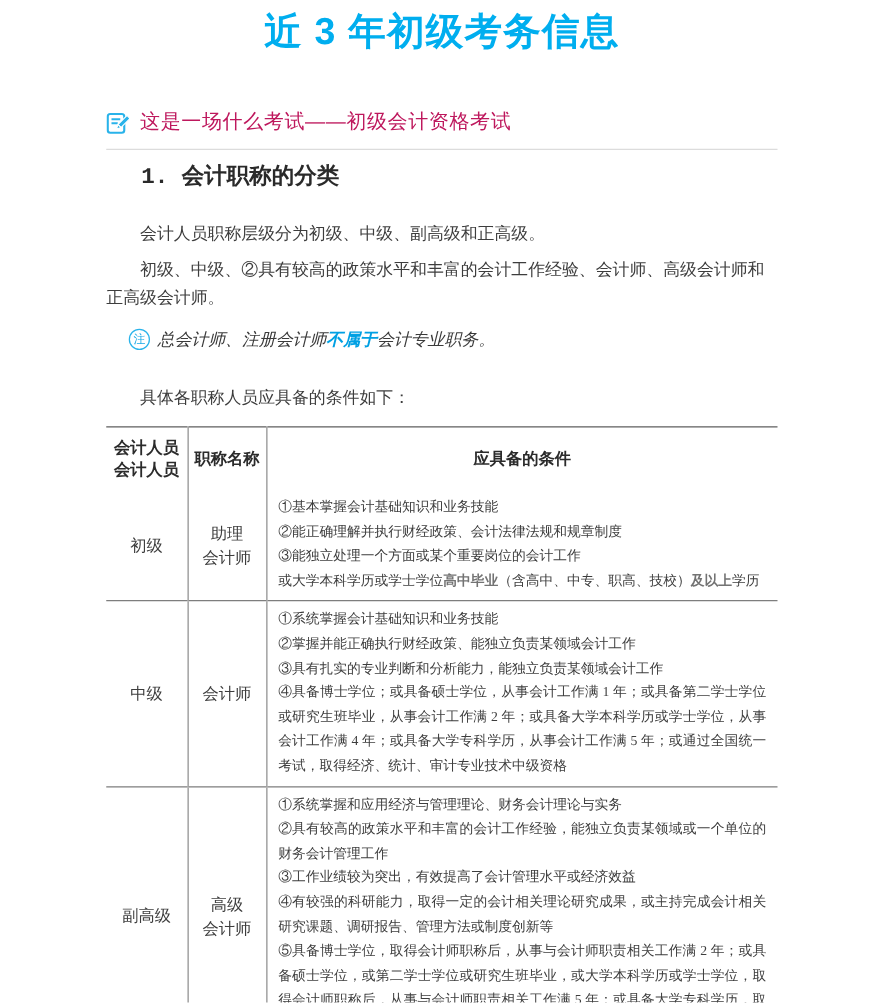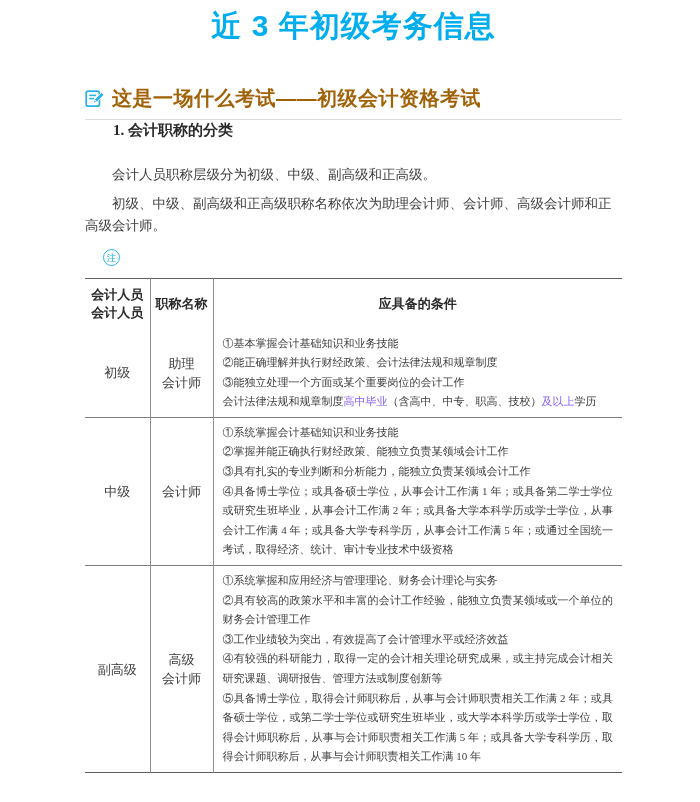--- a/index.html
+++ b/index.html
@@ -26,30 +26,30 @@
   
   .section-header{
     margin-top:44px;
     display:flex;align-items:center;gap:8px;
     padding-bottom:11px;
     border-bottom:1px solid #dcdcdc;
   }
   .section-header .icon{width:19px;height:19px;flex:0 0 auto;display:block;}
   .section-header .txt{
     font-family:"Liberation Sans","DejaVu Sans",sans-serif;
-    font-weight:700;font-size:20px;color:#a16207;line-height:20px;
+    font-weight:400;font-size:16px;color:#be185d;line-height:20px;
     letter-spacing:0.5px;
   }
 
   
   .sub-heading{
-    margin-top:0;
+    margin-top:12px;
     padding-left:28px;
-    font-family:Liberation Serif, serif;
-    font-weight:700;font-size:15px;color:#2a2a2a;line-height:20px;
+    font-family:Liberation Mono, monospace;
+    font-weight:700;font-size:18px;color:#2a2a2a;line-height:20px;
   }
 
   
   .para{
     margin-top:24px;
     font-size:13.5px;line-height:22.5px;color:#3d3d3d;
     text-indent:2em;
   }
   .para.tight{margin-top:6px;}
 
@@ -95,21 +95,21 @@
   td.level-cell,td.title-cell{
     text-align:center;font-size:13px;line-height:19px;color:#3d3d3d;
   }
   td.cond-cell{
     padding:5px 9px 5px 9px;
   }
   .cond-item{
     font-size:11px;line-height:19.6px;color:#3d3d3d;
     text-align:justify;
   }
-  .cond-item .hl{color:#8b5cf6;font-weight:400;}
+  .cond-item .hl{color:#737373;font-weight:700;}
 </style>
 </head>
 <body>
 
 <div class="page">
 
   <div class="doc-title">近 3 年初级考务信息</div>
 
   <div class="section-header">
     <svg class="icon" viewBox="0 0 19 19">
@@ -120,26 +120,28 @@
         <rect x="11.6" y="2.5" width="3.4" height="10.2" fill="#29b3ea" stroke="#ffffff" stroke-width="0.9"></rect>
         <path d="M11.6 12.7 L15 12.7 L13.3 16 Z" fill="#29b3ea" stroke="#ffffff" stroke-width="0.9"></path>
       </g>
     </svg>
     <span class="txt">这是一场什么考试——初级会计资格考试</span>
   </div>
 
   <div class="sub-heading">1. 会计职称的分类</div>
 
   <div class="para">会计人员职称层级分为初级、中级、副高级和正高级。</div>
-  <div class="para tight">初级、中级、副高级和正高级职称名称依次为助理会计师、会计师、高级会计师和正高级会计师。</div>
+  <div class="para tight">初级、中级、②具有较高的政策水平和丰富的会计工作经验、会计师、高级会计师和正高级会计师。</div>
 
   <div class="note-line">
     <span class="note-badge">注</span>
+    <span class="note-text" id="note-text"><span>总会计师、注册会计师</span><span class="hl">不属于</span><span>会计专业职务。</span></span>
   </div>
 
+  <div class="para">具体各职称人员应具备的条件如下：</div>
 
   <table class="cond-table" id="cond-table">
     <colgroup>
         <col class="c-level">
         <col class="c-title">
         <col>
       </colgroup>
     <thead id="cond-thead">
         <tr>
           <th>
@@ -158,21 +160,21 @@
         <tr>
           <td class="level-cell">初级</td>
           <td class="title-cell col-sep">
             <div>助理</div>
             <div>会计师</div>
           </td>
           <td class="cond-cell col-sep">
             <div class="cond-item"><span>①基本掌握会计基础知识和业务技能</span></div>
             <div class="cond-item"><span>②能正确理解并执行财经政策、会计法律法规和规章制度</span></div>
             <div class="cond-item"><span>③能独立处理一个方面或某个重要岗位的会计工作</span></div>
-            <div class="cond-item"><span>会计法律法规和规章制度</span><span class="hl">高中毕业</span><span>（含高中、中专、职高、技校）</span><span class="hl">及以上</span><span>学历</span></div>
+            <div class="cond-item"><span>或大学本科学历或学士学位</span><span class="hl">高中毕业</span><span>（含高中、中专、职高、技校）</span><span class="hl">及以上</span><span>学历</span></div>
           </td>
         </tr>
         <tr>
           <td class="level-cell">中级</td>
           <td class="title-cell col-sep">
             <div>会计师</div>
           </td>
           <td class="cond-cell col-sep">
             <div class="cond-item"><span>①系统掌握会计基础知识和业务技能</span></div>
             <div class="cond-item"><span>②掌握并能正确执行财经政策、能独立负责某领域会计工作</span></div>

